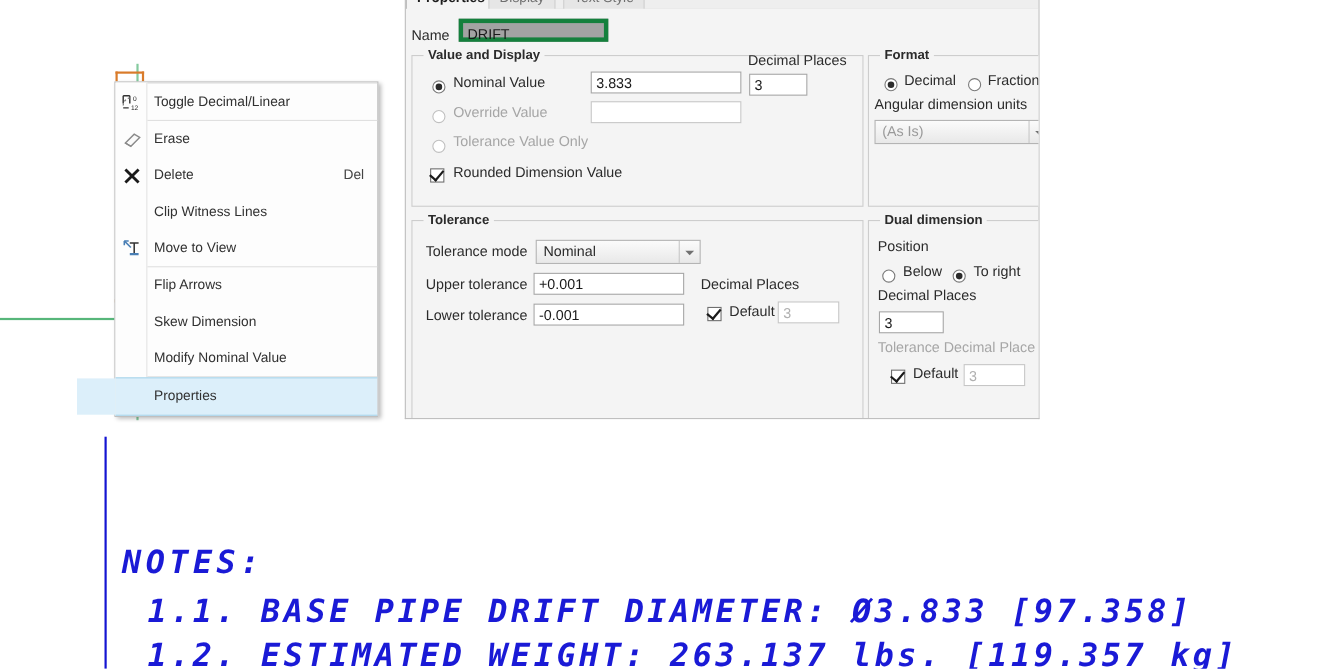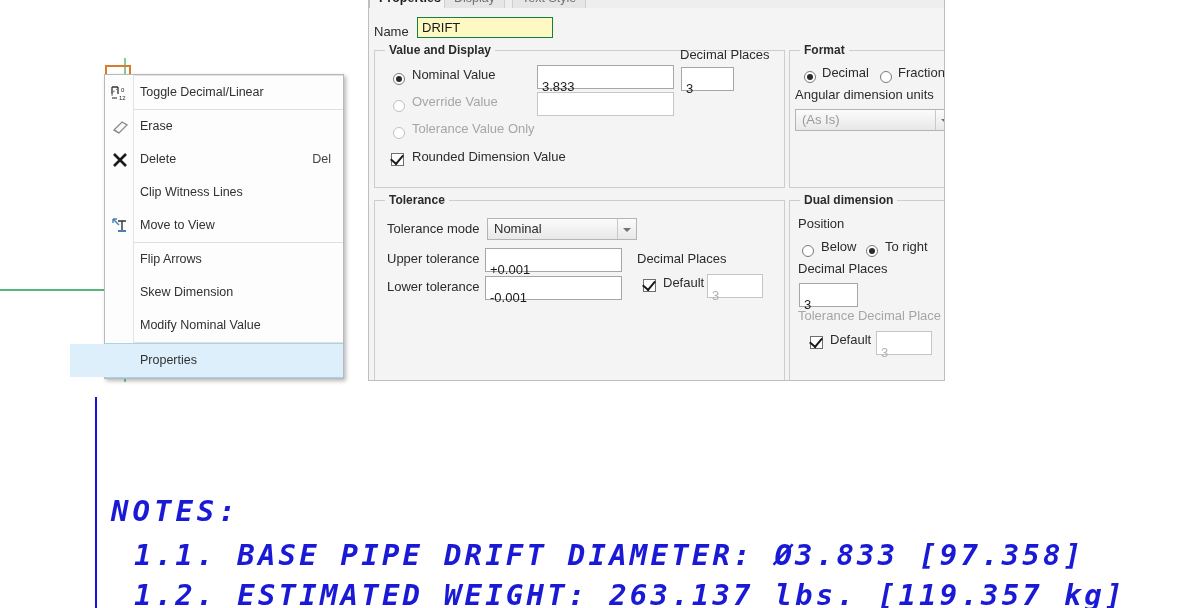--- a/index.html
+++ b/index.html
@@ -70,41 +70,41 @@
     font-size:12.5px;padding:0 9px;color:#6f6f6f;
     border:1px solid #cfcfcf;border-bottom:none;background:#e6e6e6;
   }
   .tab.active{background:#f4f4f4;color:#1d1d1d;font-weight:bold;border-color:#bfbfbf;}
 
   .dlg-body{position:absolute;left:0;top:16px;right:0;bottom:0;background:#f4f4f4;}
 
   .name-label{position:absolute;left:5px;top:16px;font-size:13px;color:#2b2b2b;}
   #name-input{
     position:absolute;left:48px;top:9px;width:136px;height:21px;
-    background:#fef9c3;border:1px solid #15803d;
+    background:#a3a3a3;border:4px solid #15803d;
     font-family:"Liberation Sans",sans-serif;font-size:13px;
     color:#1a1a1a;padding:0 4px;box-sizing:border-box;line-height:19px;
   }
 
   .group{
     position:absolute;border:1px solid #cdcdcd;background:#f4f4f4;
   }
   .group > .grp-title{
     position:absolute;left:10px;top:-8px;background:#f4f4f4;
     padding:0 4px;font-size:12px;font-weight:bold;color:#2b2b2b;
   }
 
   .lbl{position:absolute;font-size:13px;color:#2b2b2b;white-space:nowrap;}
   .lbl.dim{color:#a6a6a6;}
 
   .tf{
     position:absolute;background:#ffffff;border:1px solid #a6a6a6;
     height:20px;box-sizing:border-box;line-height:20px;
     font-family:"Liberation Sans",sans-serif;font-size:13px;color:#1a1a1a;
-    padding:11px 4px;
+    padding:0 4px;
   }
   .tf.dim{color:#b0b0b0;border-color:#c6c6c6;}
 
   .radio{
     position:absolute;width:12px;height:12px;border-radius:50%;
     border:1px solid #7a7a7a;background:#fff;box-sizing:border-box;
   }
   .radio.on::after{
     content:"";position:absolute;left:2px;top:2px;width:6px;height:6px;
     border-radius:50%;background:#2b2b2b;

